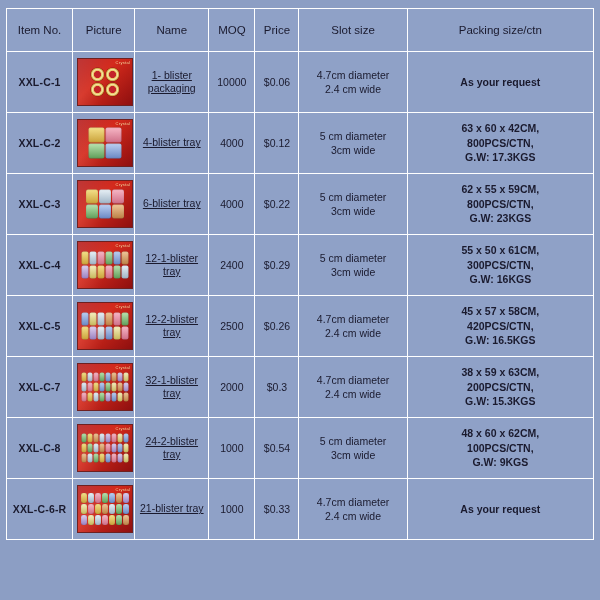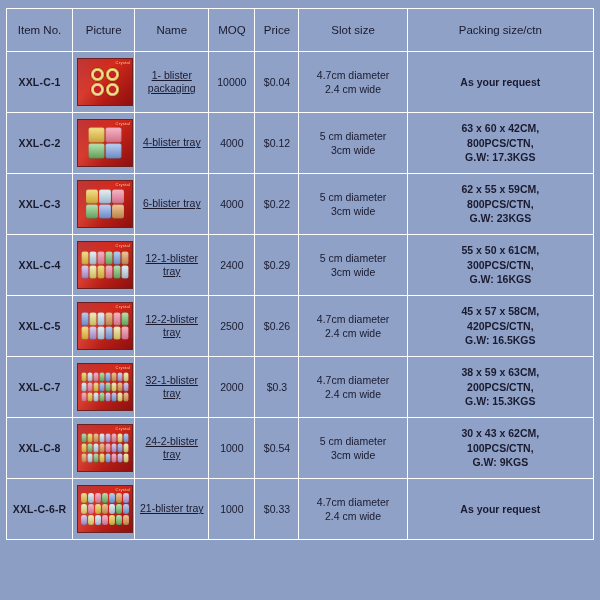--- a/index.html
+++ b/index.html
@@ -203,21 +203,21 @@
             <div class="tray">
                 <div class="cell"></div>
                 <div class="cell"></div>
                 <div class="cell"></div>
                 <div class="cell"></div>
               </div>
           </div>
         </td>
         <td class="name-cell">1- blister packaging</td>
         <td class="moq-cell">10000</td>
-        <td class="price-cell">$0.04</td>
+        <td class="price-cell">$0.06</td>
         <td class="slot-cell">4.7cm diameter
 2.4 cm wide</td>
         <td class="pack-cell">As your request</td>
       </tr>
       <tr>
         <td class="item-no">XXL-C-2</td>
         <td class="pic-cell">
           <div class="thumb t-4">
             <span class="brand">Crystal</span>
               <span class="shine"></span>
@@ -400,21 +400,21 @@
                 <div class="cell k6"></div>
                 <div class="cell k7"></div>
               </div>
           </div>
         </td>
         <td class="name-cell">24-2-blister tray</td>
         <td class="moq-cell">1000</td>
         <td class="price-cell">$0.54</td>
         <td class="slot-cell">5 cm diameter
 3cm wide</td>
-        <td class="pack-cell">30 x 43 x 62CM,
+        <td class="pack-cell">48 x 60 x 62CM,
 100PCS/CTN,
 G.W: 9KGS</td>
       </tr>
       <tr>
         <td class="item-no">XXL-C-6-R</td>
         <td class="pic-cell">
           <div class="thumb t-21">
             <span class="brand">Crystal</span>
               <span class="shine"></span>
             <div class="tray">

